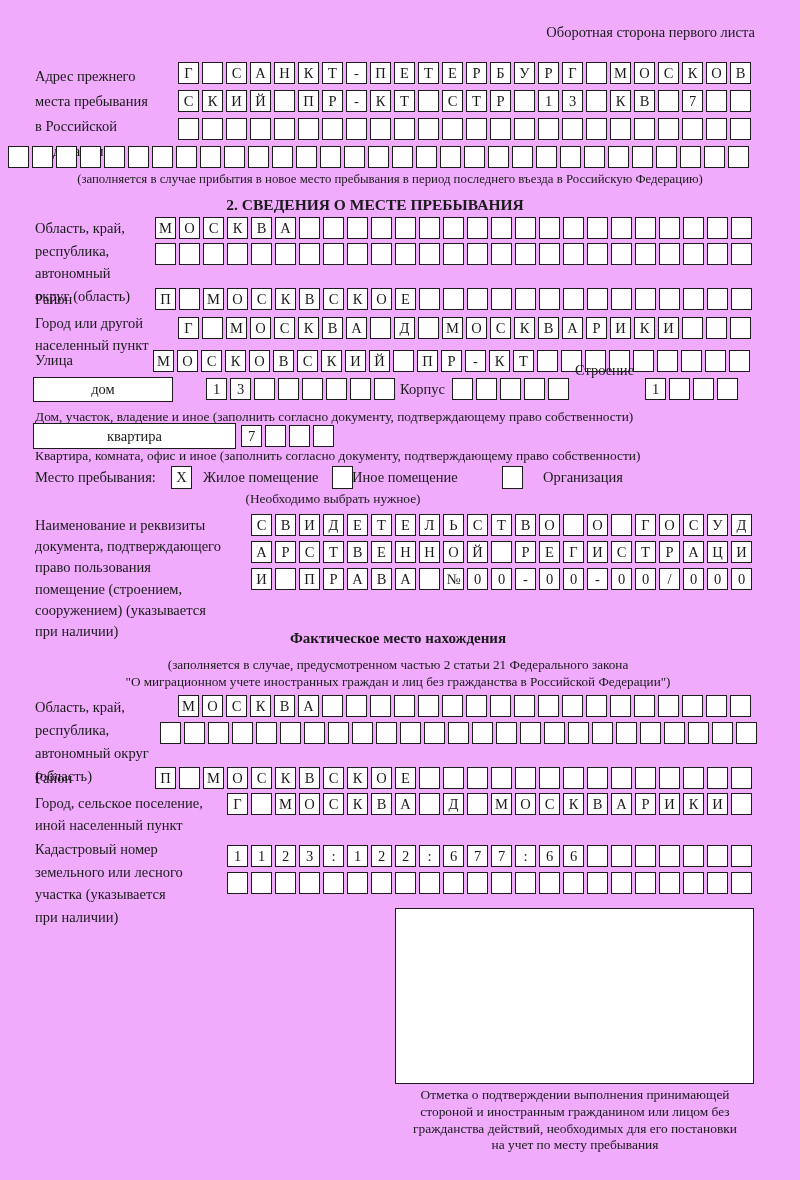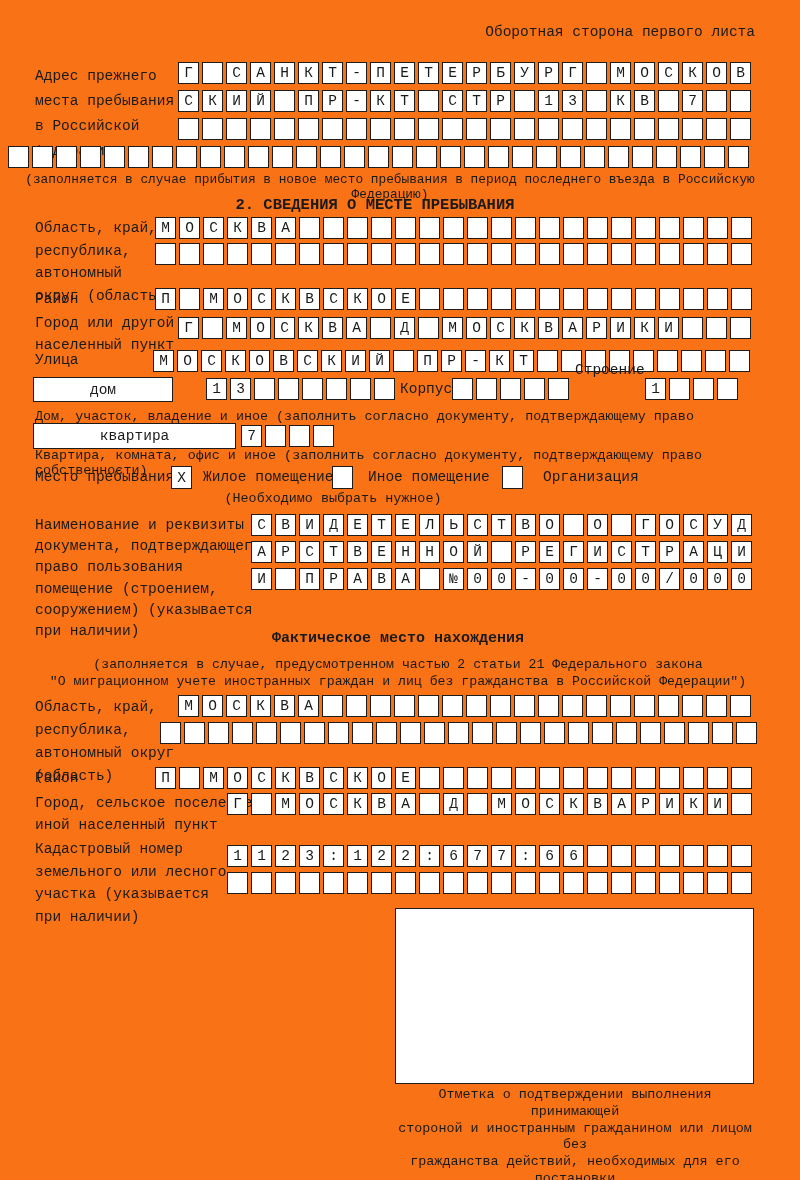--- a/index.html
+++ b/index.html
@@ -1,18 +1,18 @@
 <!DOCTYPE html>
 <html><head>
 <meta charset="utf-8">
 <style>
   html,body{margin:0;padding:0;background:#fff;}
   .page{
-    position:relative;width:800px;height:1180px;background:#f97316;
-    font-family:Liberation Mono, monospace;color:#1a1a1a;overflow:hidden;
+    position:relative;width:800px;height:1180px;background:#f0abfc;
+    font-family:Liberation Serif, serif;color:#1a1a1a;overflow:hidden;
   }
   .lbl{position:absolute;font-size:14.5px;white-space:pre-line;}
   .note{position:absolute;font-size:12.8px;white-space:pre-line;}
   .title{position:absolute;font-weight:bold;font-size:15.5px;text-align:center;}
   .cellrow{position:absolute;display:flex;gap:3px;}
   .cell{
     width:21px;height:22px;box-sizing:border-box;border:1.6px solid #1c1c1c;
     display:flex;align-items:center;justify-content:center;
     font-size:14.5px;line-height:1;flex:0 0 auto;background:#fff;
   }
@@ -334,21 +334,21 @@
       <span class="cell"></span>
       <span class="cell"></span>
       <span class="cell"></span>
     </div>
   <div class="note" style="left:35px;top:448px;font-size:13.4px">Квартира, комната, офис и иное (заполнить согласно документу, подтверждающему право собственности)</div>
 
   <div class="lbl" style="left:35px;top:469px">Место пребывания:</div>
   <span class="mark" style="left:171px;top:466px">X</span>
   <div class="lbl" style="left:203px;top:469px">Жилое помещение</div>
   <span class="mark" style="left:332px;top:466px"></span>
-  <div class="lbl" style="left:368px;top:469px">Иное помещение</div>
+  <div class="lbl" style="left:352px;top:469px">Иное помещение</div>
   <span class="mark" style="left:502px;top:466px"></span>
   <div class="lbl" style="left:543px;top:469px">Организация</div>
   <div class="note center-note" style="left:158px;top:491px;width:350px;font-size:13.4px">(Необходимо выбрать нужное)</div>
 
   <div class="lbl" style="left:35px;top:515px;line-height:21.2px">Наименование и реквизиты
 документа, подтверждающего
 право пользования
 помещение (строением,
 сооружением) (указывается
 при наличии)</div>

